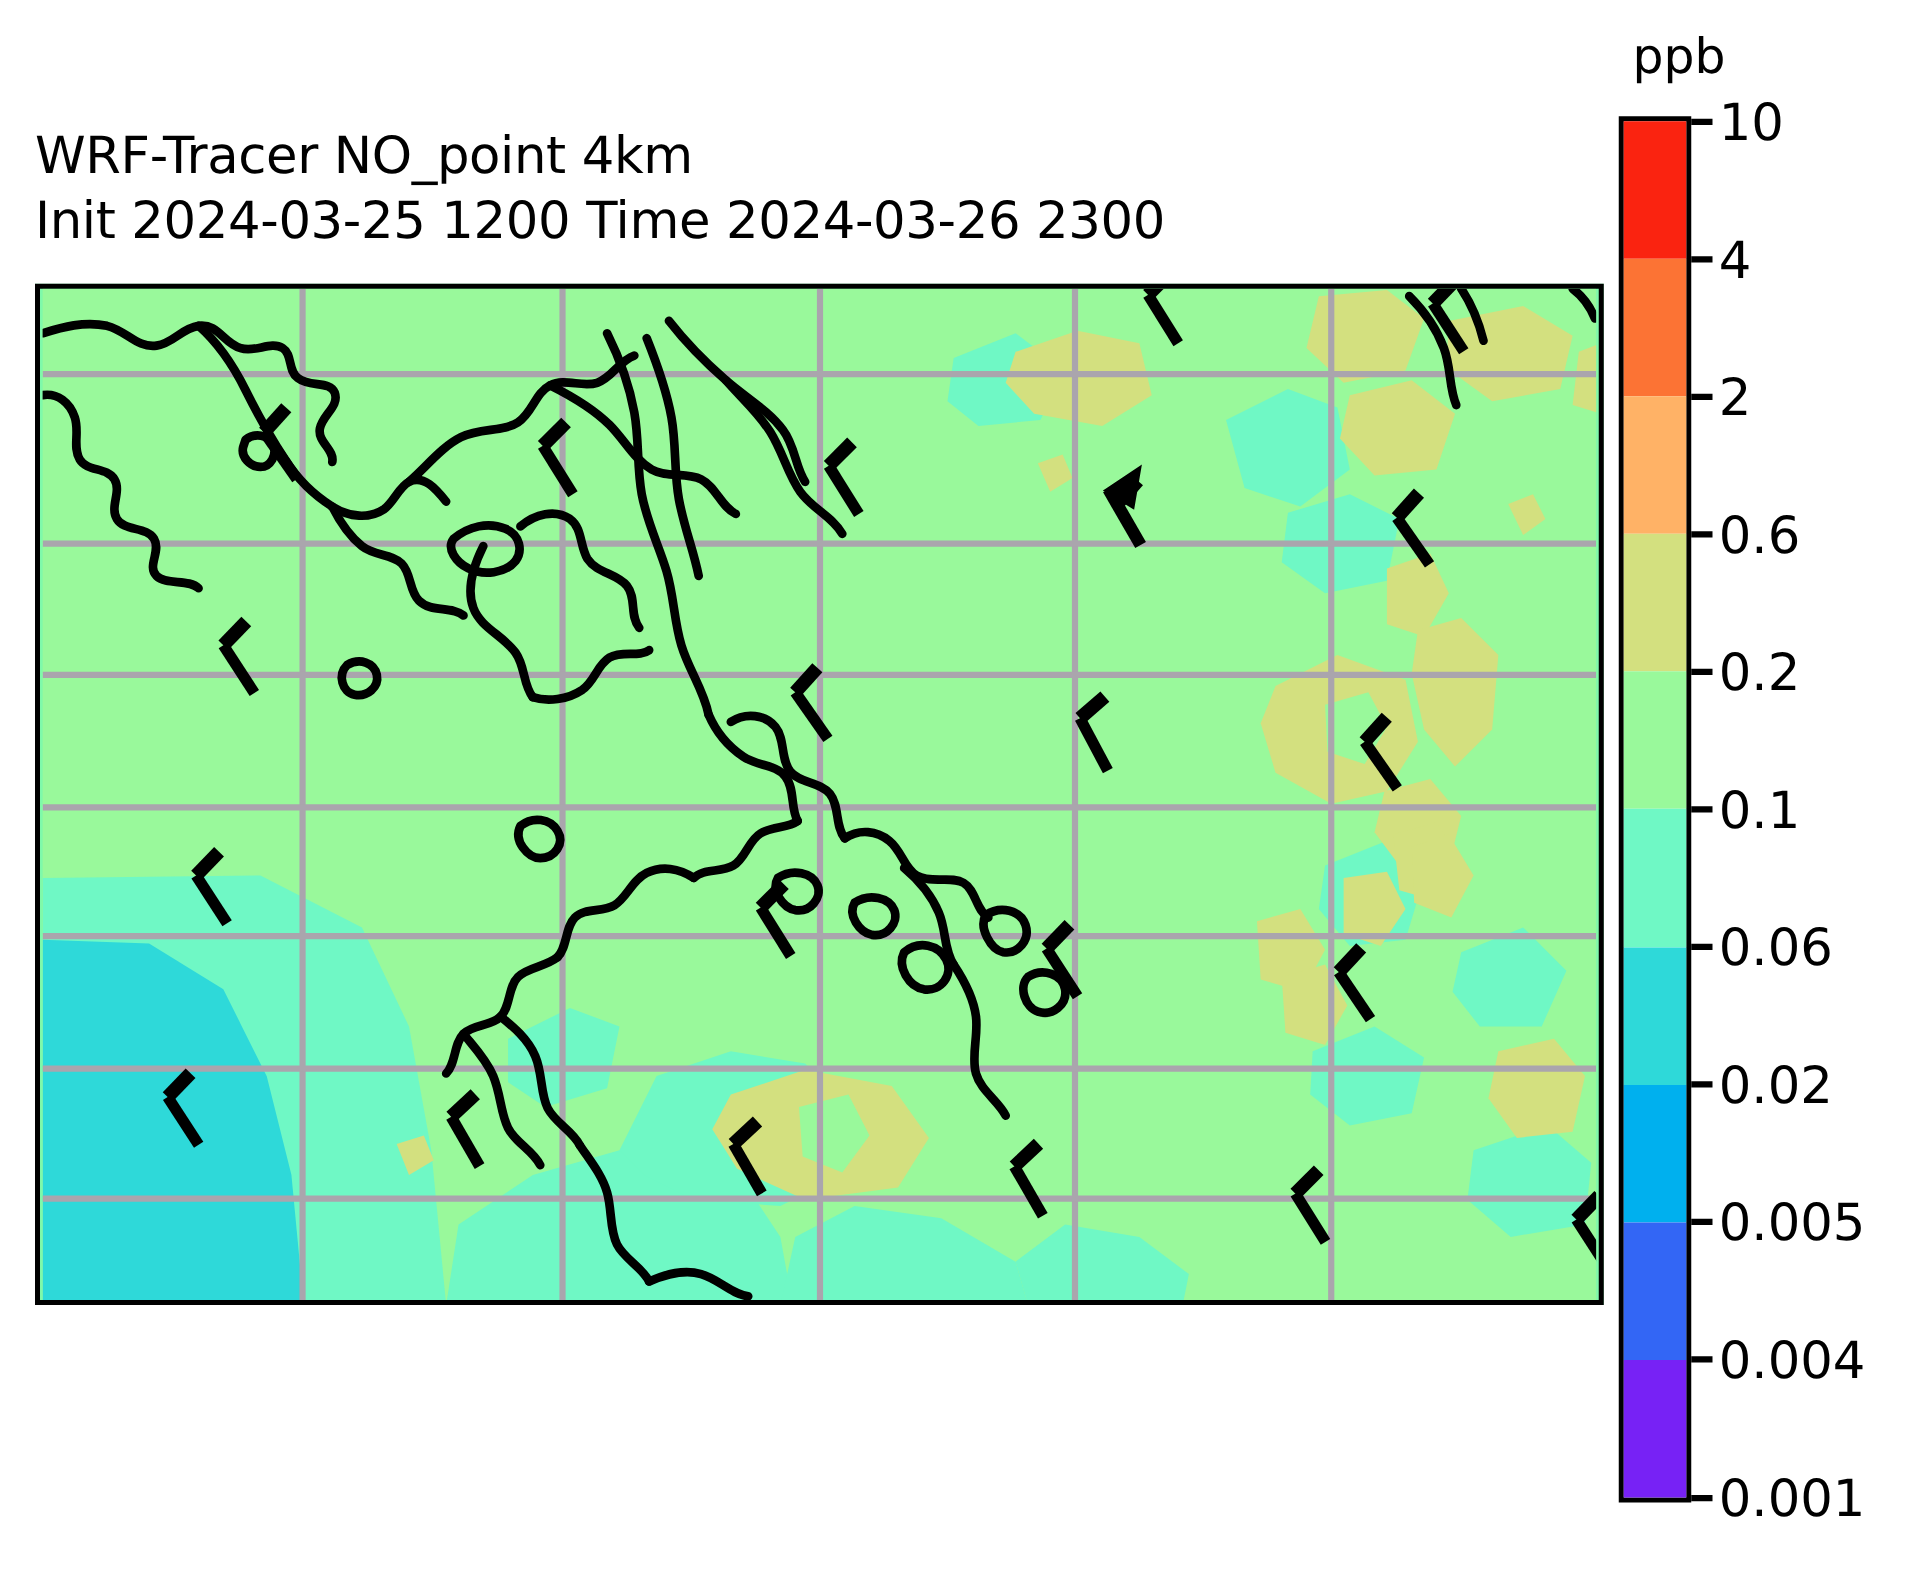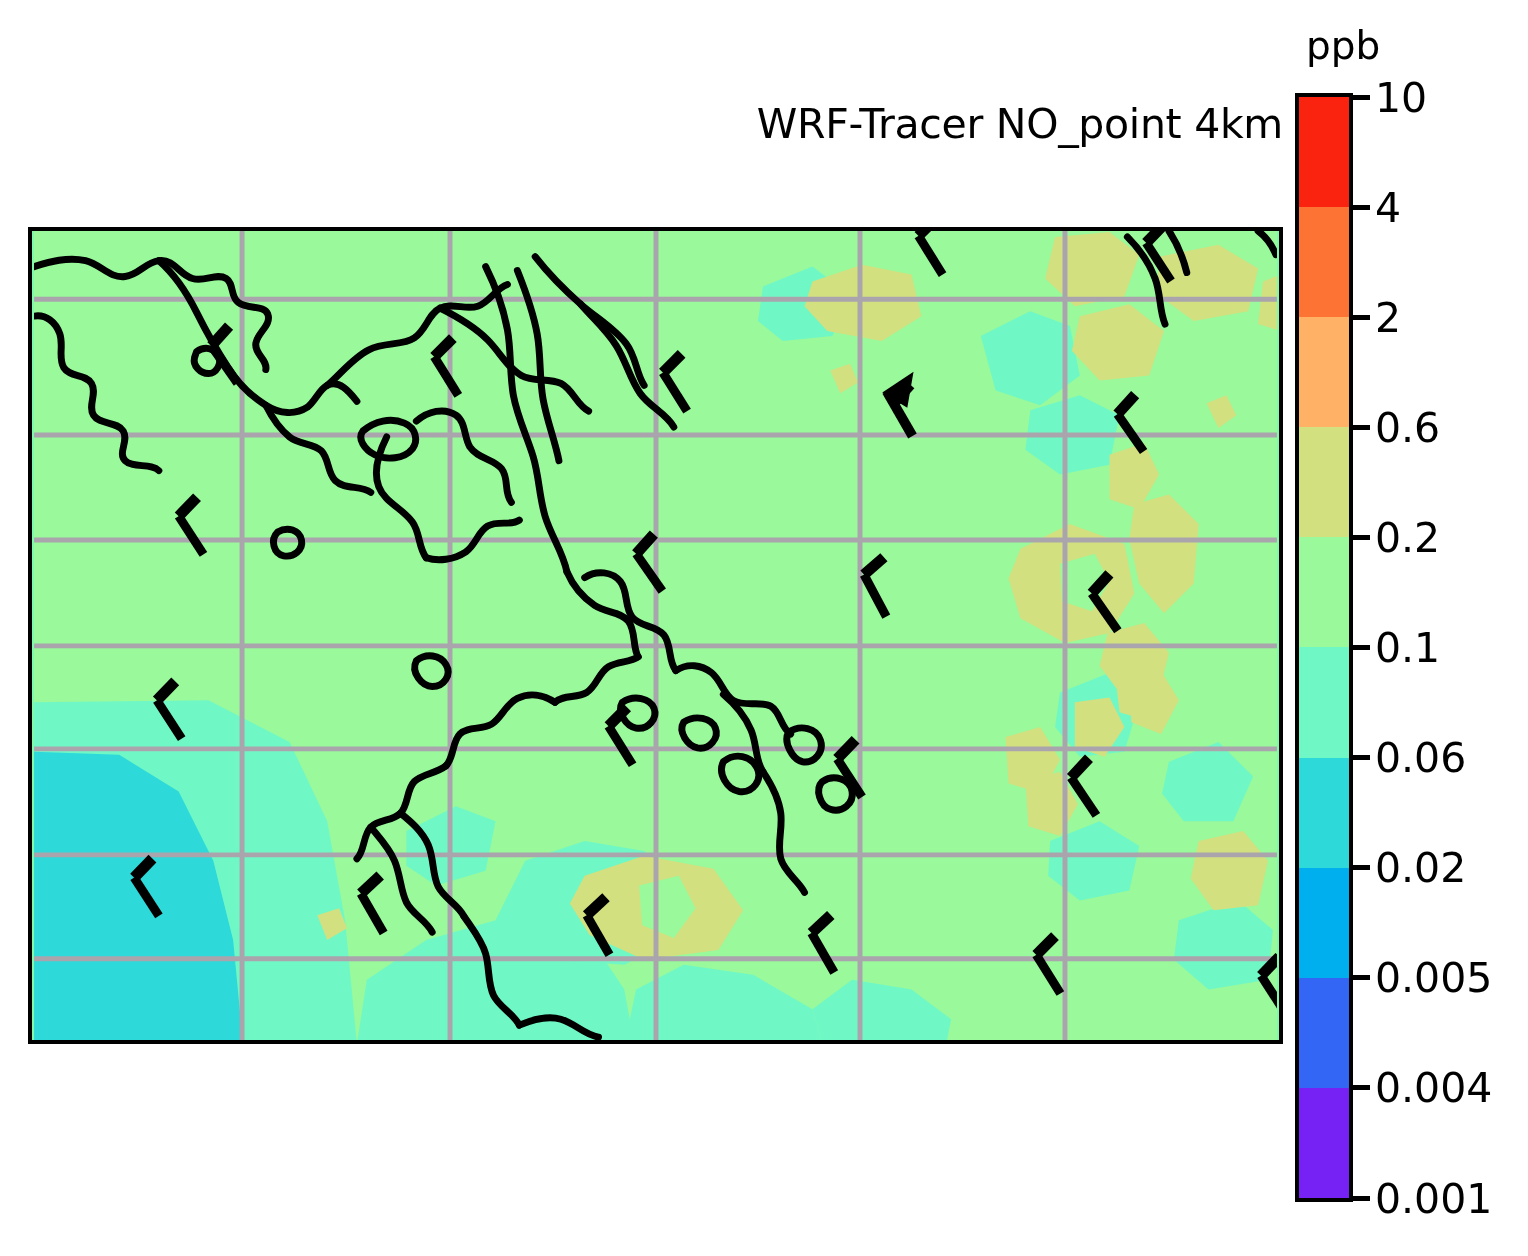--- a/index.html
+++ b/index.html
@@ -17,21 +17,21 @@
     position: relative;
     width: 1528px;
     height: 1256px;
     background: #ffffff;
   }
   #title-block {
     position: absolute;
     left: 28px;
     top: 98px;
     width: 1255px;
-    text-align: right;
+    text-align: left;
     color: #000000;
     font-size: 41px;
     line-height: 1.28;
     letter-spacing: -0.3px;
     white-space: nowrap;
   }
   #title-line1, #title-line2 {
     display: block;
   }
   #map-wrap {
@@ -103,20 +103,21 @@
     white-space: nowrap;
   }
 </style>
 </head>
 <body>
 
 <div id="figure">
 
   <div id="title-block">
     <span id="title-line1">WRF-Tracer NO_point 4km</span>
+    <span id="title-line2">Init 2024-03-25 1200 Time 2024-03-26 2300</span>
   </div>
 
   <div id="map-wrap">
     <svg id="map-svg" viewBox="0 0 1263 825" width="1263" height="825">
       <defs>
         <clipPath id="mapclip">
           <rect x="4" y="4" width="1255" height="817"></rect>
         </clipPath>
       </defs>
 

